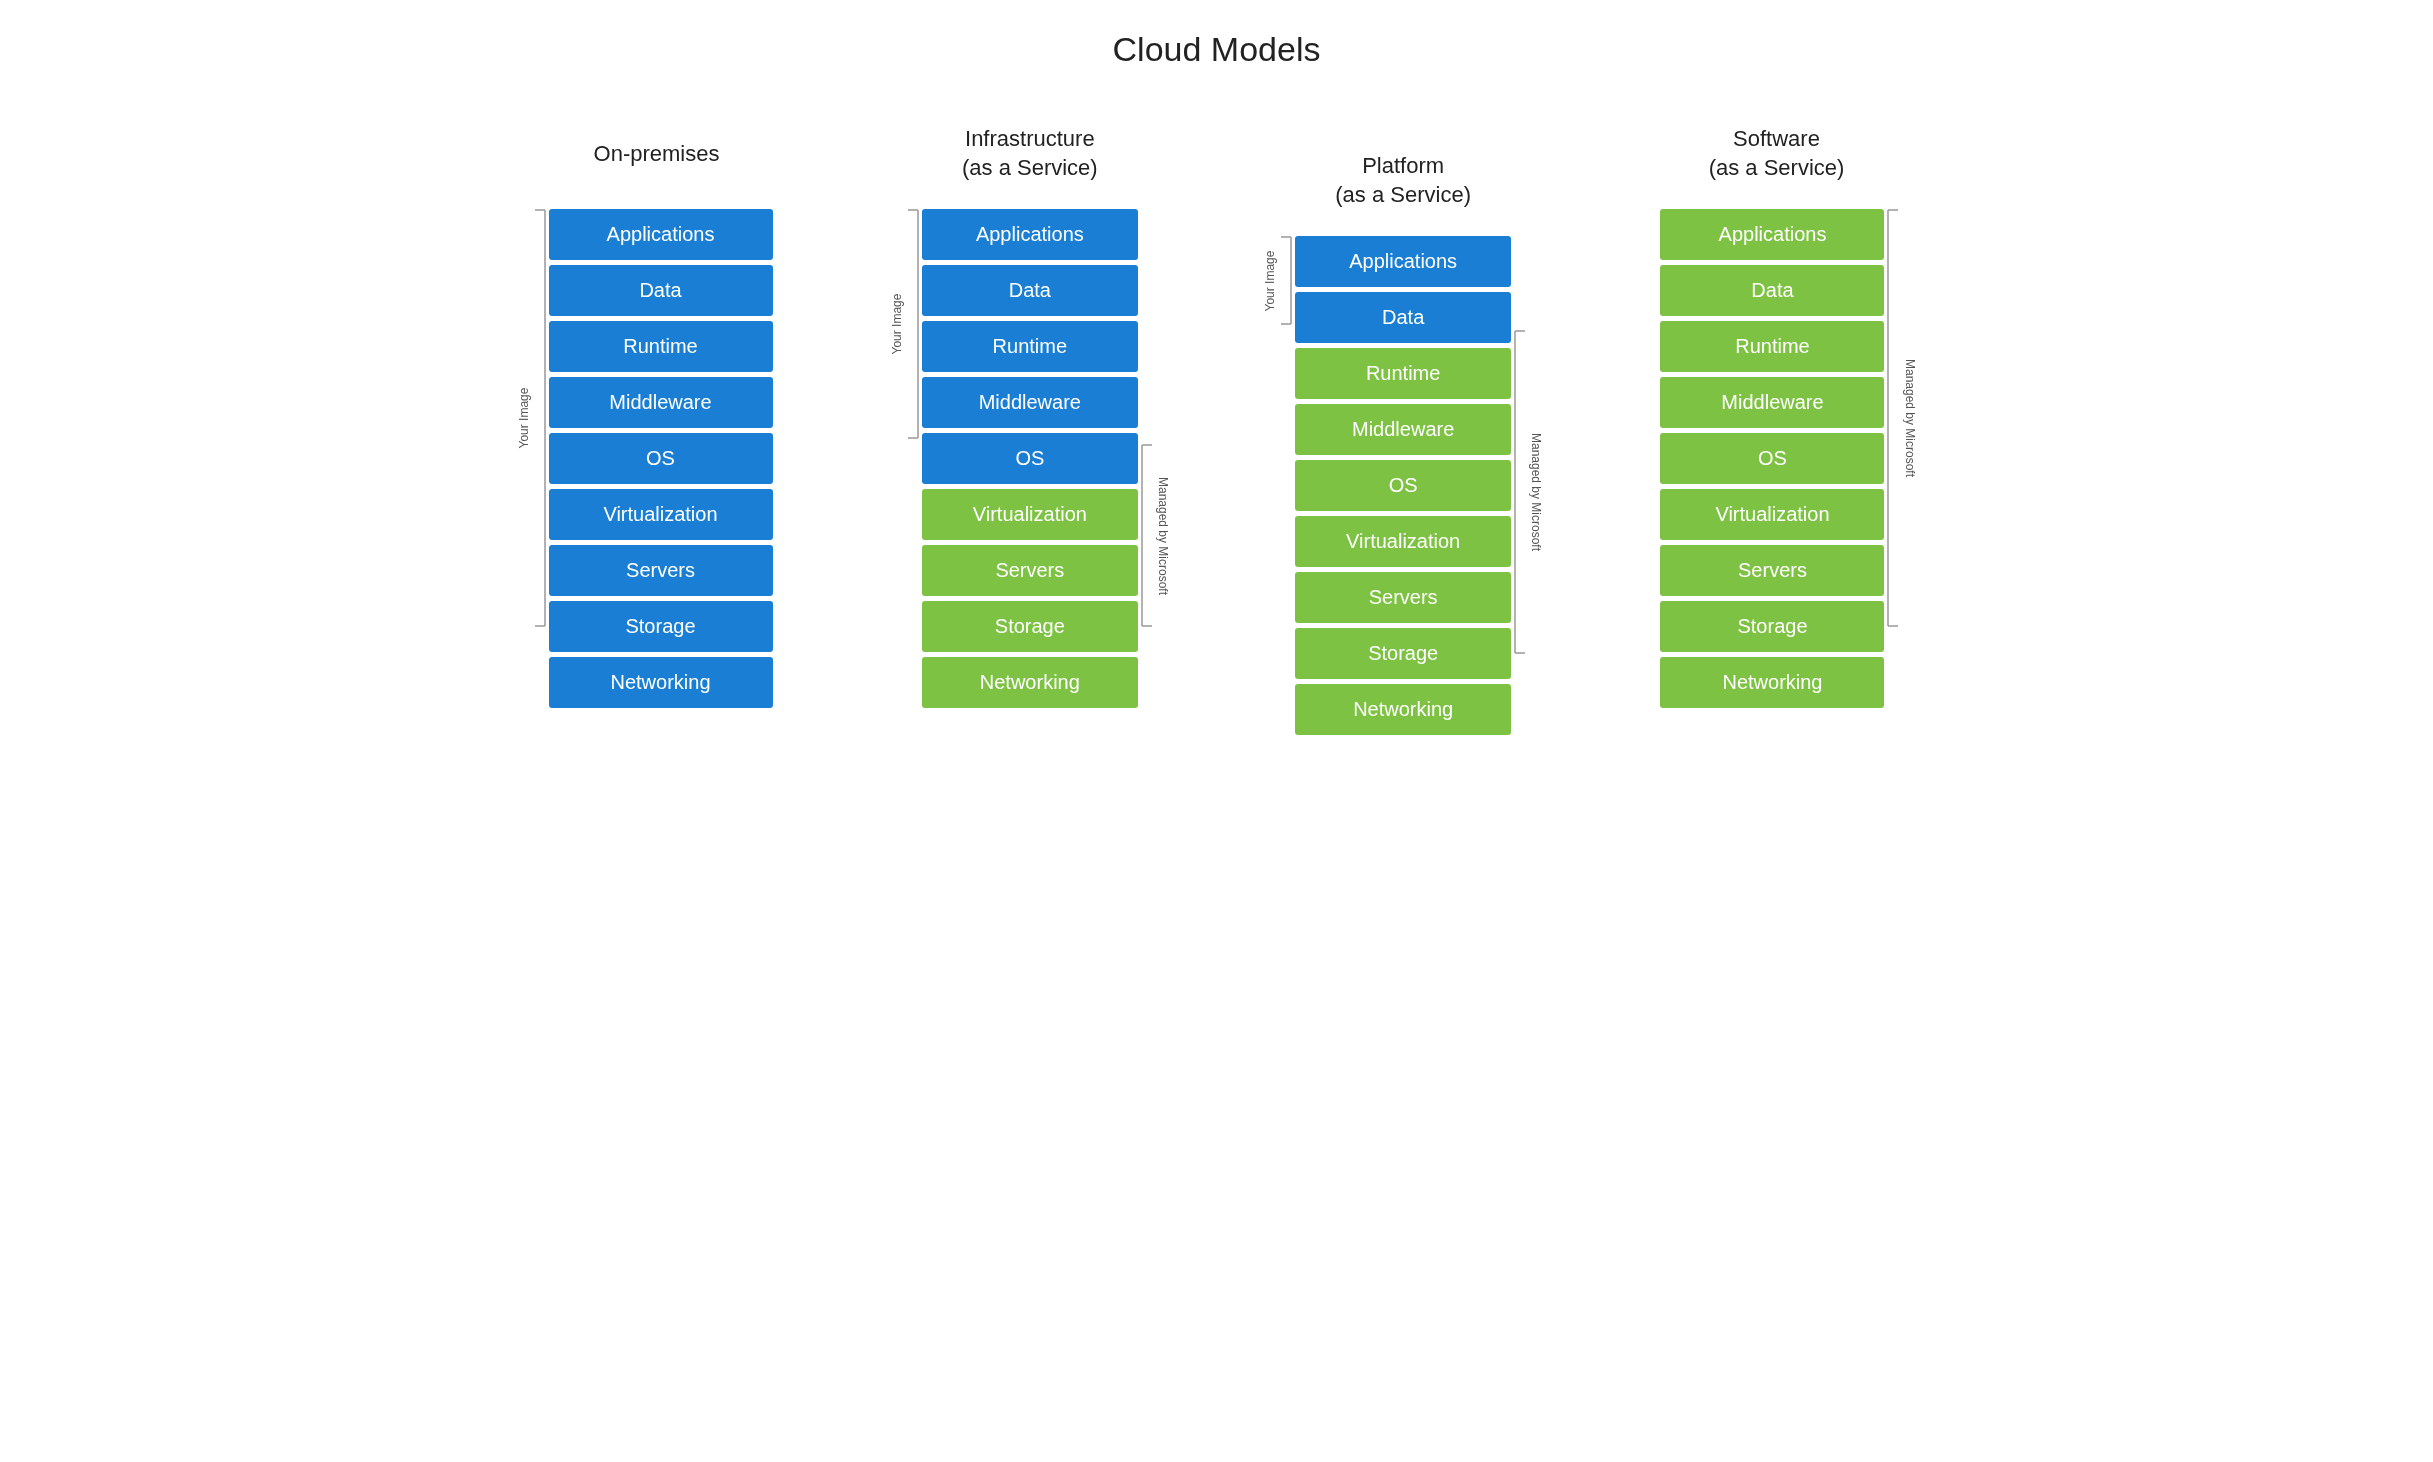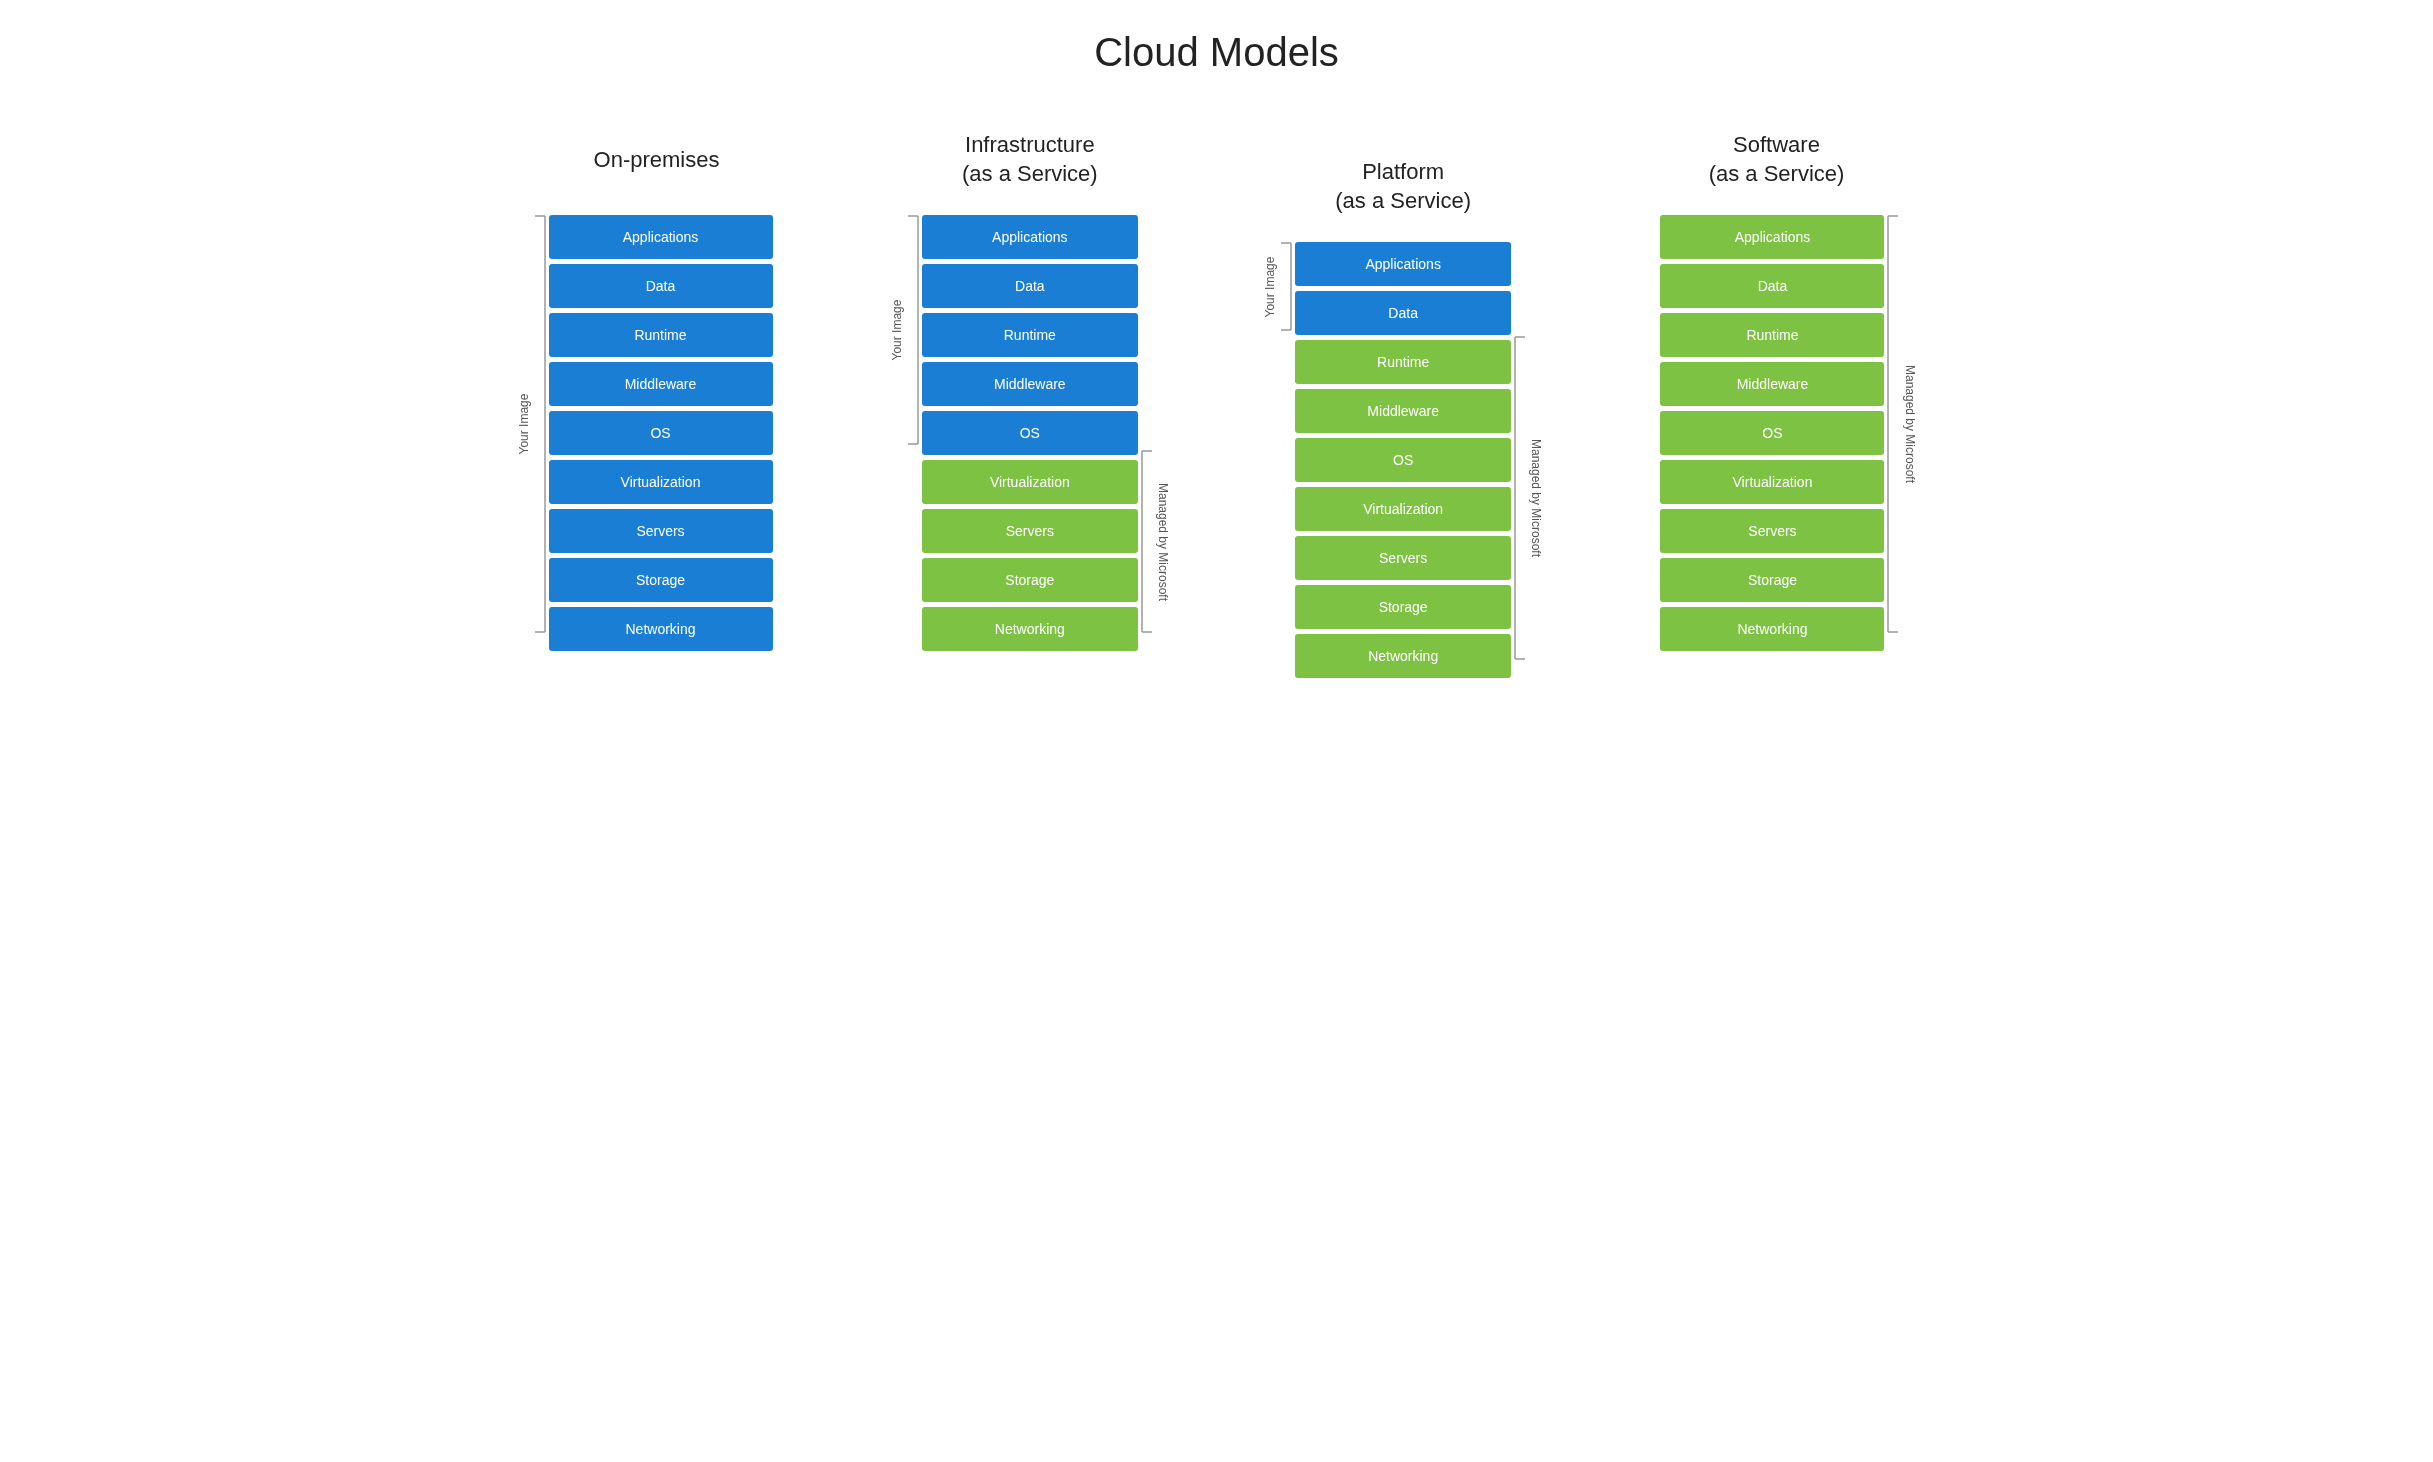--- a/index.html
+++ b/index.html
@@ -6,21 +6,21 @@
     body {
       font-family: 'Segoe UI', Arial, sans-serif;
       background: #ffffff;
       display: flex;
       flex-direction: column;
       align-items: center;
       padding: 30px 20px 50px;
       min-height: 100vh;
     }
     .page-title {
-      font-size: 40px;
+      font-size: 34px;
       font-weight: 400;
       color: #222;
       margin-bottom: 50px;
       text-align: center;
     }
     .models-container {
       display: flex;
       flex-direction: row;
       align-items: flex-start;
       justify-content: space-between;
@@ -48,21 +48,21 @@
     .layers-stack {
       display: flex;
       flex-direction: column;
       gap: 5px;
       flex: 1;
     }
     .layer-box {
       width: 100%;
       padding: 14px 10px;
       text-align: center;
-      font-size: 14px;
+      font-size: 20px;
       color: #fff;
       border-radius: 3px;
       font-weight: 400;
     }
     .layer-blue { background-color: #1a7fd4; }
     .layer-green { background-color: #7dc242; }
   </style>
 </head>
 <body>
 

